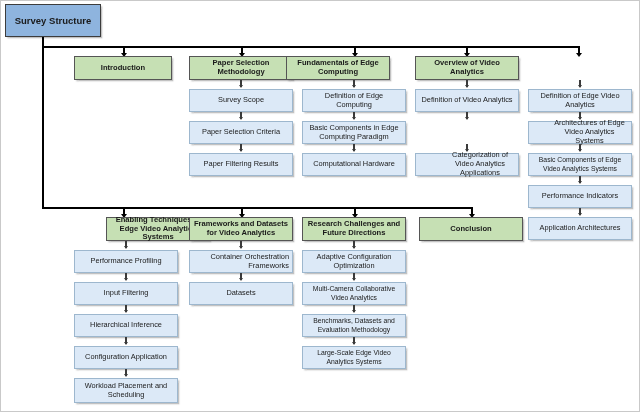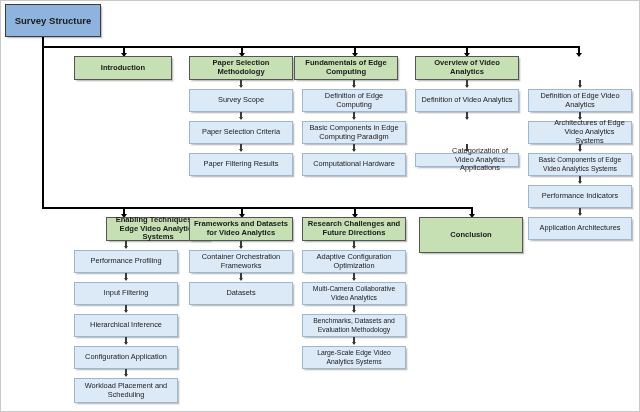--- a/index.html
+++ b/index.html
@@ -144,21 +144,21 @@
   <div class="arrow thin" style="left:237.6px; top:116px;"></div>
   <div class="node leaf" style="left:188px; top:120px; width:104px; height:23px;">
     <span>Paper Selection Criteria</span>
   </div>
   <div class="vline thin" style="left:239.4px; top:143px; height:7px;"></div>
   <div class="arrow thin" style="left:237.6px; top:148px;"></div>
   <div class="node leaf" style="left:188px; top:152px; width:104px; height:23px;">
     <span>Paper Filtering Results</span>
   </div>
 
-  <div class="node section" style="left:293px; top:55px; width:104px; height:24px;">
+  <div class="node section" style="left:285px; top:55px; width:104px; height:24px;">
     <span>Fundamentals of Edge Computing</span>
   </div>
   <div class="vline thin" style="left:352.4px; top:79px; height:7px;"></div>
   <div class="arrow thin" style="left:350.6px; top:84px;"></div>
   <div class="node leaf" style="left:301px; top:88px; width:104px; height:23px;">
     <span>Definition of Edge Computing</span>
   </div>
   <div class="vline thin" style="left:352.4px; top:111px; height:7px;"></div>
   <div class="arrow thin" style="left:350.6px; top:116px;"></div>
   <div class="node leaf" style="left:301px; top:120px; width:104px; height:23px;">
@@ -175,21 +175,21 @@
   </div>
   <div class="vline thin" style="left:465.4px; top:79px; height:7px;"></div>
   <div class="arrow thin" style="left:463.6px; top:84px;"></div>
   <div class="node leaf" style="left:414px; top:88px; width:104px; height:23px;">
     <span>Definition of Video Analytics</span>
   </div>
   <div class="vline thin" style="left:465.4px; top:111px; height:7px;"></div>
   <div class="arrow thin" style="left:463.6px; top:116px;"></div>
   <div class="vline thin" style="left:465.4px; top:143px; height:7px;"></div>
   <div class="arrow thin" style="left:463.6px; top:148px;"></div>
-  <div class="node leaf" style="left:414px; top:152px; width:104px; height:14px;padding-left:29px;">
+  <div class="node leaf" style="left:414px; top:152px; width:104px; height:23px;padding-left:29px;">
     <span>Categorization of Video Analytics Applications</span>
   </div>
 
   <div class="vline thin" style="left:578.4px; top:79px; height:7px;"></div>
   <div class="arrow thin" style="left:576.6px; top:84px;"></div>
   <div class="node leaf" style="left:527px; top:88px; width:104px; height:23px;justify-content:center;">
     <span>Definition of Edge Video Analytics</span>
   </div>
   <div class="vline thin" style="left:578.4px; top:111px; height:7px;"></div>
   <div class="arrow thin" style="left:576.6px; top:116px;"></div>
@@ -239,21 +239,21 @@
   <div class="arrow thin" style="left:122.6px; top:373px;"></div>
   <div class="node leaf" style="left:73px; top:377px; width:104px; height:25px;">
     <span>Workload Placement and Scheduling</span>
   </div>
 
   <div class="node section" style="left:188px; top:216px; width:104px; height:24px;">
     <span>Frameworks and Datasets for Video Analytics</span>
   </div>
   <div class="vline thin" style="left:239.4px; top:240px; height:7px;"></div>
   <div class="arrow thin" style="left:237.6px; top:245px;"></div>
-  <div class="node leaf" style="left:188px; top:249px; width:104px; height:23px;">
+  <div class="node leaf" style="left:188px; top:249px; width:104px; height:23px;text-align:right;">
     <span>Container Orchestration Frameworks</span>
   </div>
   <div class="vline thin" style="left:239.4px; top:272px; height:7px;"></div>
   <div class="arrow thin" style="left:237.6px; top:277px;"></div>
   <div class="node leaf" style="left:188px; top:281px; width:104px; height:23px;">
     <span>Datasets</span>
   </div>
 
   <div class="node section" style="left:301px; top:216px; width:104px; height:24px;">
     <span>Research Challenges and Future Directions</span>
@@ -272,17 +272,17 @@
   <div class="arrow thin" style="left:350.6px; top:309px;"></div>
   <div class="node leaf sm" style="left:301px; top:313px; width:104px; height:23px;">
     <span>Benchmarks, Datasets and Evaluation Methodology</span>
   </div>
   <div class="vline thin" style="left:352.4px; top:336px; height:7px;"></div>
   <div class="arrow thin" style="left:350.6px; top:341px;"></div>
   <div class="node leaf sm" style="left:301px; top:345px; width:104px; height:23px;">
     <span>Large-Scale Edge Video Analytics Systems</span>
   </div>
 
-  <div class="node section" style="left:418px; top:216px; width:104px; height:36px;">
+  <div class="node section" style="left:418px; top:216px; width:104px; height:24px;">
     <span>Conclusion</span>
   </div>
 
 </div>
 
 </body></html>

